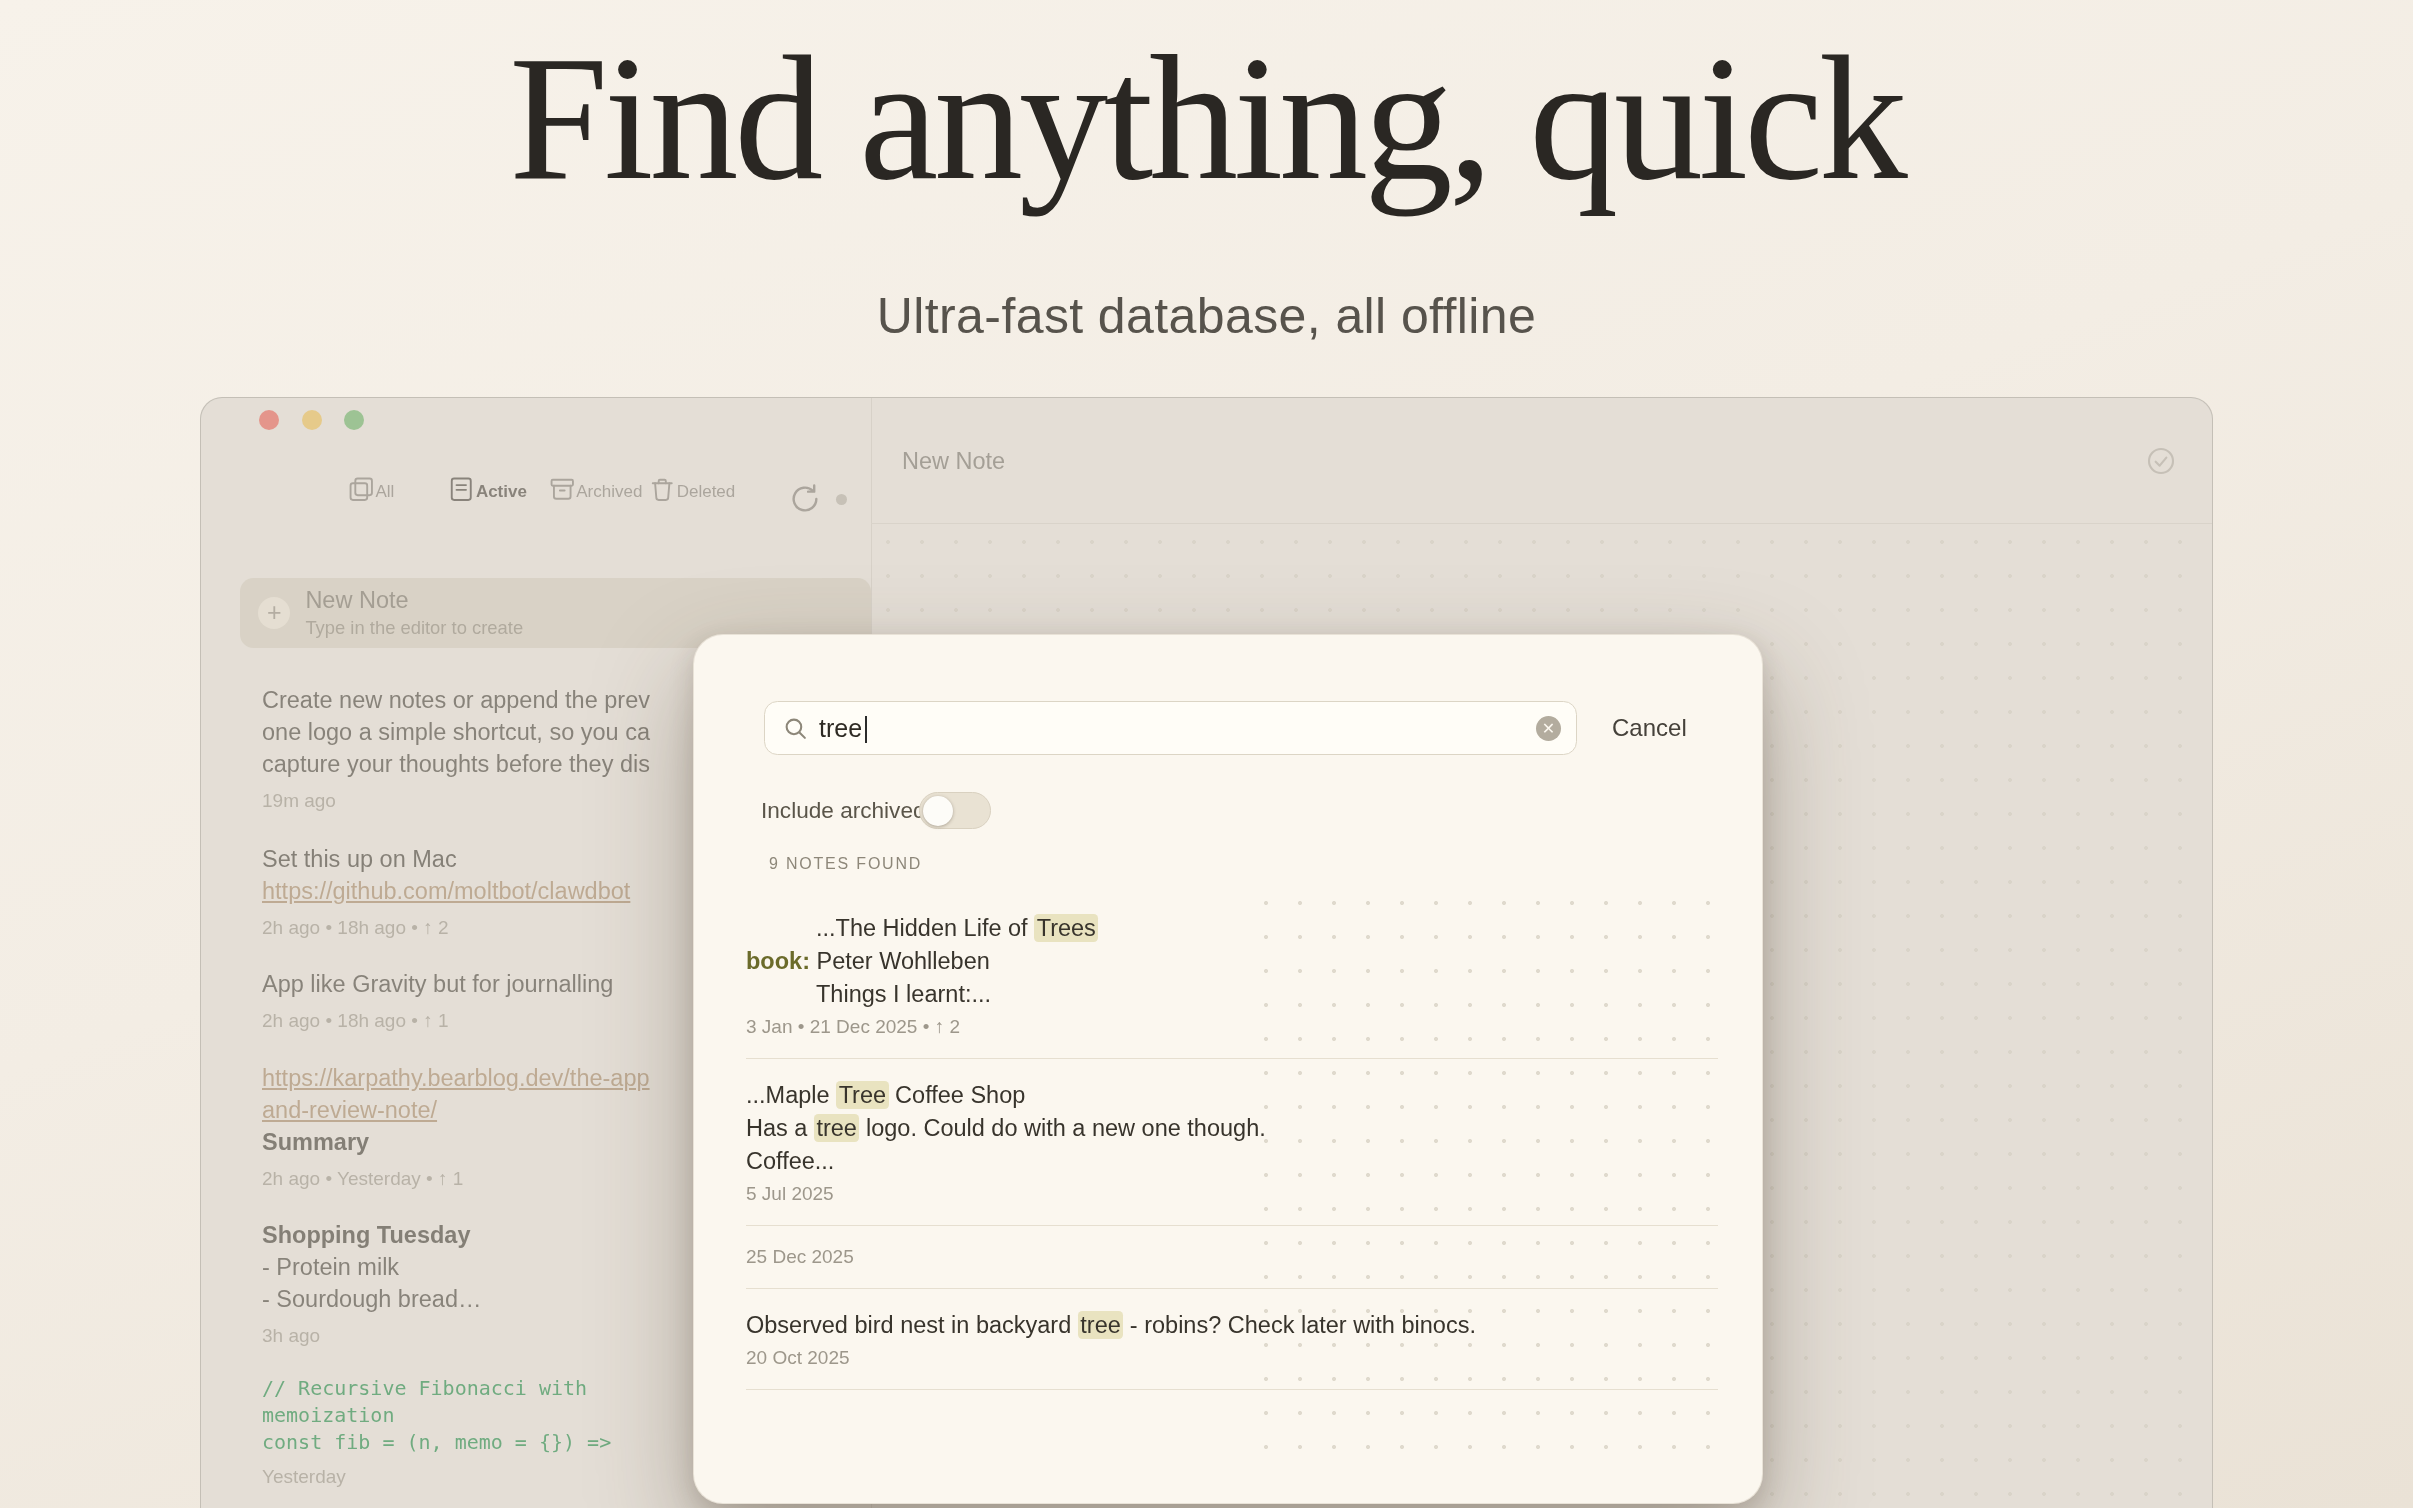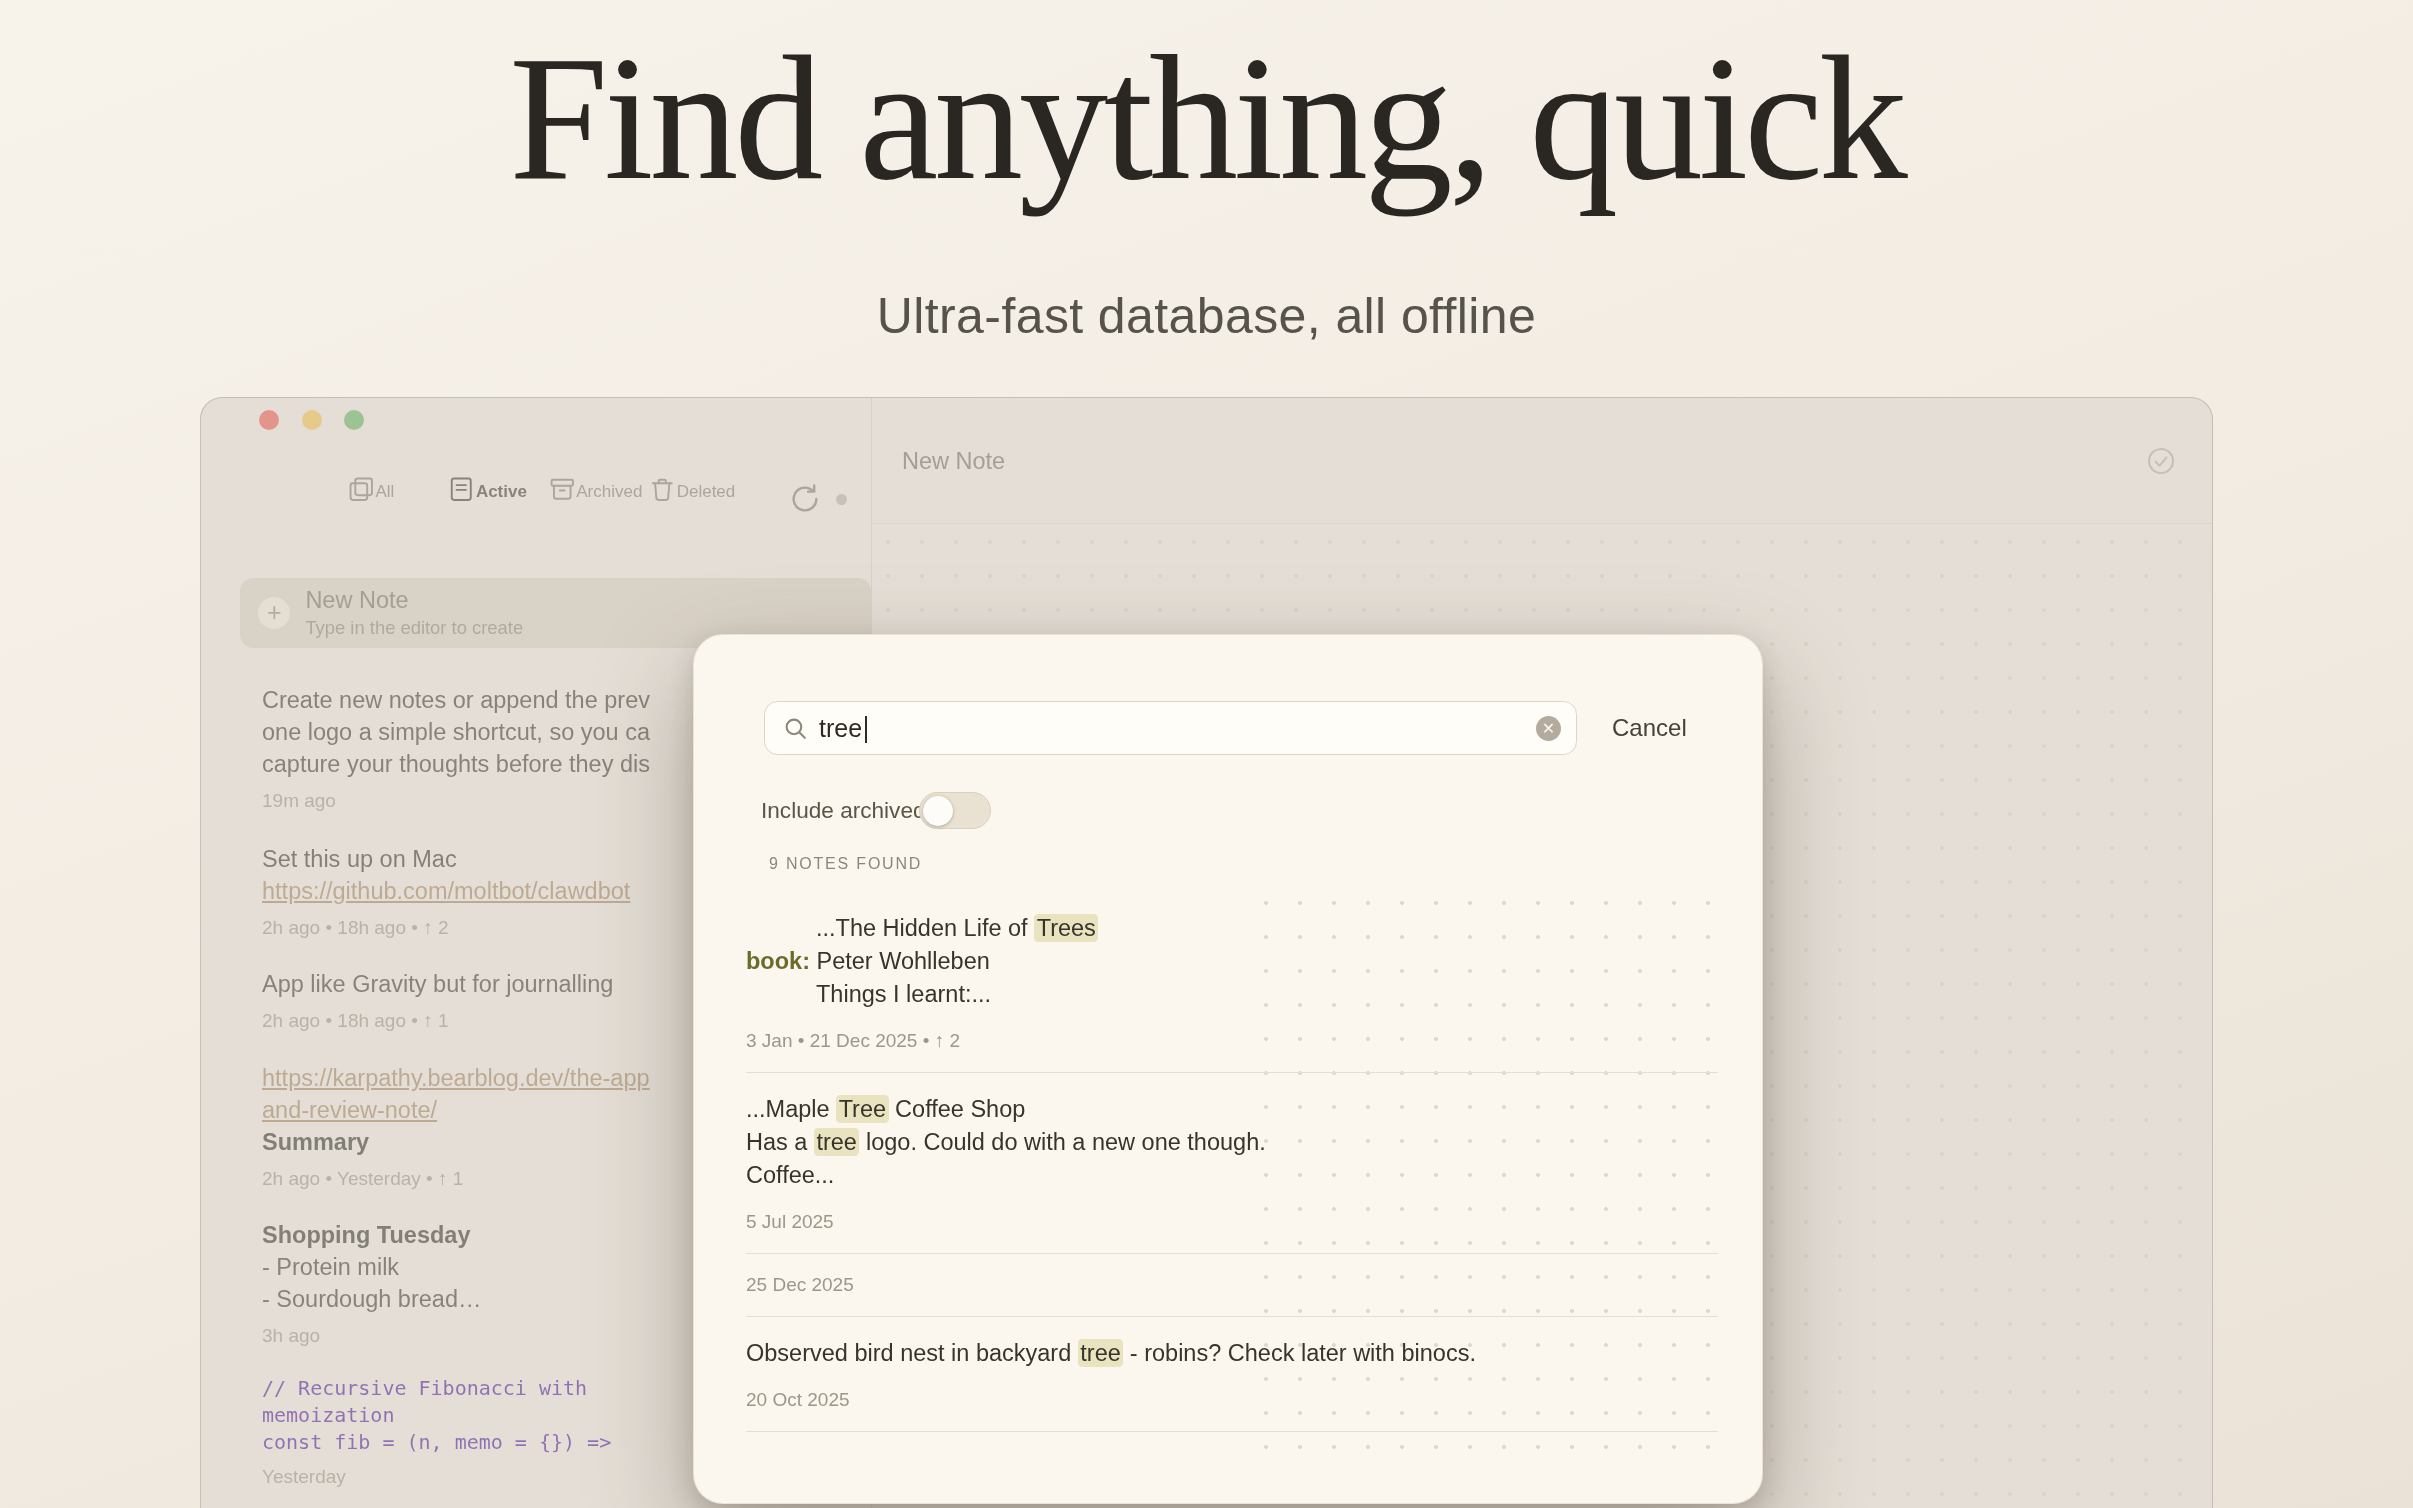--- a/index.html
+++ b/index.html
@@ -94,21 +94,21 @@
   .nn-col { margin-left: 15px; }
   .nn-title { font-size: 23.5px; color: #6f6a5e; }
   .nn-sub { font-size: 18.4px; color: #847e70; margin-top: 2.5px; }
 
   .notelist { position: absolute; left: 61px; top: 16px; width: 608px; height: 100%; }
   .note { position: absolute; left: 0; width: 608px; overflow: hidden; white-space: nowrap; }
   .ln { font-size: 23.5px; line-height: 32px; color: #3f3b33; }
   .ln-title { color: #3a362e; }
   .ln-bold { font-weight: 700; color: #38342c; }
   .ln-link { color: var(--link, #9c7f5e); text-decoration: underline; }
-  .ln-mono { font-family: "DejaVu Sans Mono", monospace; font-size: 20px; line-height: 27px; color: #4c1d95; }
+  .ln-mono { font-family: "DejaVu Sans Mono", monospace; font-size: 20px; line-height: 27px; color: #15803d; }
   .meta { font-size: 19px; color: #928c80; margin-top: 10px; }
 
   .vdiv { position: absolute; left: 670px; top: 0; width: 0.8px; height: 100%; background: #c6c1b8; }
 
   .editor { position: absolute; left: 670px; top: 0; right: 0; bottom: 0; }
   .ed-header {
     position: absolute; left: 0; top: 0; right: 0; height: 126px;
     border-bottom: 0.8px solid #cac5bc;
   }
   .ed-title { position: absolute; left: 31px; top: 0; line-height: 126px; font-size: 23.5px; color: #6f6b63; }
@@ -179,21 +179,21 @@
     position: absolute; left: 75px; top: 220px;
     font-size: 16px; letter-spacing: 1.8px; color: #8d8779; z-index: 2;
   }
 
   .results { position: absolute; left: 52px; right: 44px; top: 277px; z-index: 2; }
   .result { padding-bottom: 20px; border-bottom: 0.8px solid #e6dfd0; margin-bottom: 20px; }
   .rline { font-size: 23.5px; line-height: 33px; color: #38342c; white-space: nowrap; }
   .rline.indent { padding-left: 70px; }
   .rline .hl { background: var(--accent-highlight, #e9e3c0); border-radius: 4.2px; padding: 0.8px 2.5px; }
   .rline .token { color: var(--token, #6b6b2a); font-weight: 700; }
-  .rmeta { font-size: 19px; color: #9d978b; margin-top: 19px; }
+  .rmeta { font-size: 19px; color: #9d978b; margin-top: 5px; }
 </style>
 </head>
 <body>
 
 <div class="page">
 
   <div class="hero-title">Find anything, quick</div>
   <div class="hero-subtitle">Ultra-fast database, all offline</div>
 
   <div class="window">

